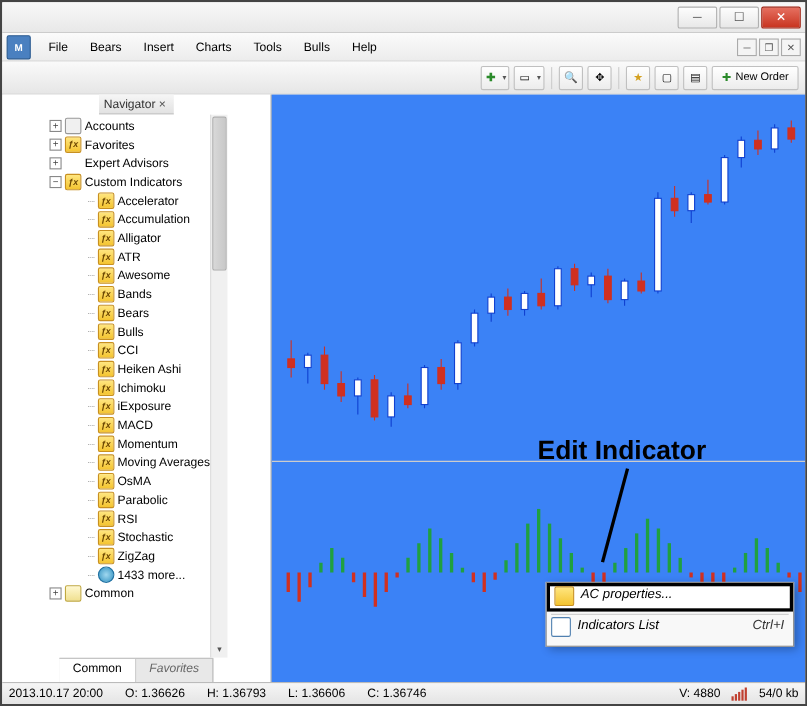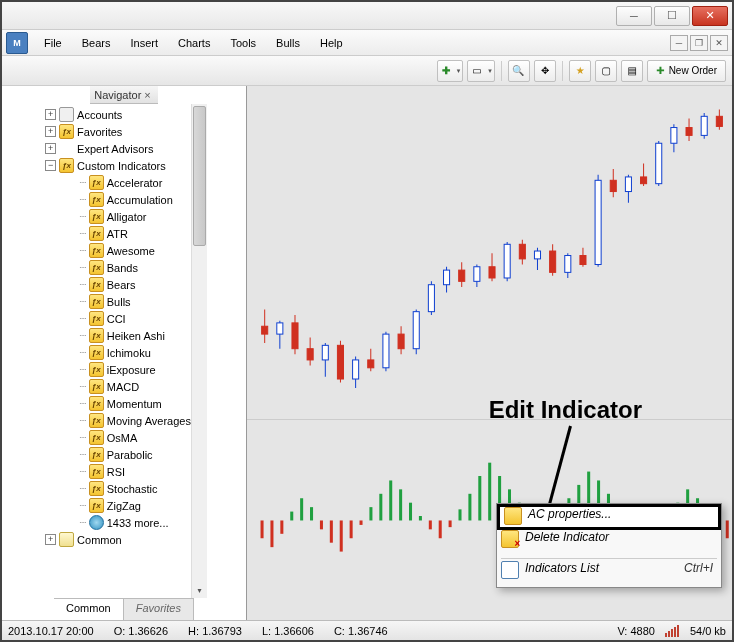--- a/index.html
+++ b/index.html
@@ -40,21 +40,21 @@
     .tree-icon.acct { background:#f0f0f0; border:1px solid #999; }
     .tree-icon.expert { color:#3080c0; }
     .tree-icon.globe { background:radial-gradient(circle,#a0d8f0,#3090c0); border:1px solid #2070a0; border-radius:50%; }
     .tree-icon.script { background:linear-gradient(to bottom,#fff8d0,#f0e090); border:1px solid #c0a840; }
     .dots { color:#888; margin:0 3px 0 14px; font-size:8px; letter-spacing:-1px; }
     
     .nav-tabs { height:22px; border-top:1px solid #bbb; display:flex; background:#ececec; }
     .nav-tab { padding:3px 12px; border-right:1px solid #bbb; background:#fff; cursor:pointer; font-size:11px; }
     .nav-tab.inactive { background:#e8e8e8; color:#666;font-style:italic; }
     
-    .chart-area { flex:1; background:#e5e5e5; position:relative; overflow:hidden; }
+    .chart-area { flex:1; background:#3b82f6; position:relative; overflow:hidden; }
     
     .context-menu { position:absolute; right:10px; bottom:32px; width:226px; background:#f8f8f8; border:1px solid #888; box-shadow:3px 3px 8px rgba(0,0,0,0.3); z-index:10; }
     .cm-item { height:26px; display:flex; align-items:flex-start; padding:0 8px 0 4px; cursor:pointer; font-size:12px;font-style:italic; }
     .cm-item.highlight { border:3px solid #000; background:#fff; }
     .cm-icon { width:18px;height:18px;margin-right:6px;display:flex;align-items:center;justify-content:center;border-radius:2px;font-size:9px; }
     .cm-icon.fx { background:linear-gradient(to bottom,#ffe680,#f4c430); border:1px solid #c89020; }
     .cm-icon.fxdel { background:linear-gradient(to bottom,#ffe680,#f4c430); border:1px solid #c89020; position:relative; }
     .cm-icon.fxdel::after { content:"×"; position:absolute; right:-2px; bottom:-2px; color:#c00; font-weight:bold; font-size:10px; }
     .cm-icon.win { border:1px solid #5080b0; background:#fff; position:relative; }
     .cm-icon.win::after { content:"×"; position:absolute; right:-2px; bottom:-2px; color:#c00; font-weight:bold; font-size:10px; }
@@ -393,24 +393,20 @@
         <line x1="0" y1="330" x2="480" y2="330" stroke="#ccc" stroke-width="1"></line>
       </svg>
     <div class="annotation">Edit Indicator</div>
     <div class="ann-line"></div>
 
     <div class="context-menu">
       <div class="cm-item highlight">
         <div class="cm-icon fx"></div>
         <span>AC properties...</span>
       </div>
-      <div class="cm-item">
-        <div class="cm-icon fxdel"></div>
-        <span>Delete Indicator</span>
-      </div>
       <div class="cm-sep"></div>
       <div class="cm-item">
         <div class="cm-icon list"></div>
         <span>Indicators List</span>
         <span class="cm-shortcut">Ctrl+I</span>
       </div>
     </div>
   </div>
 </div>
 

